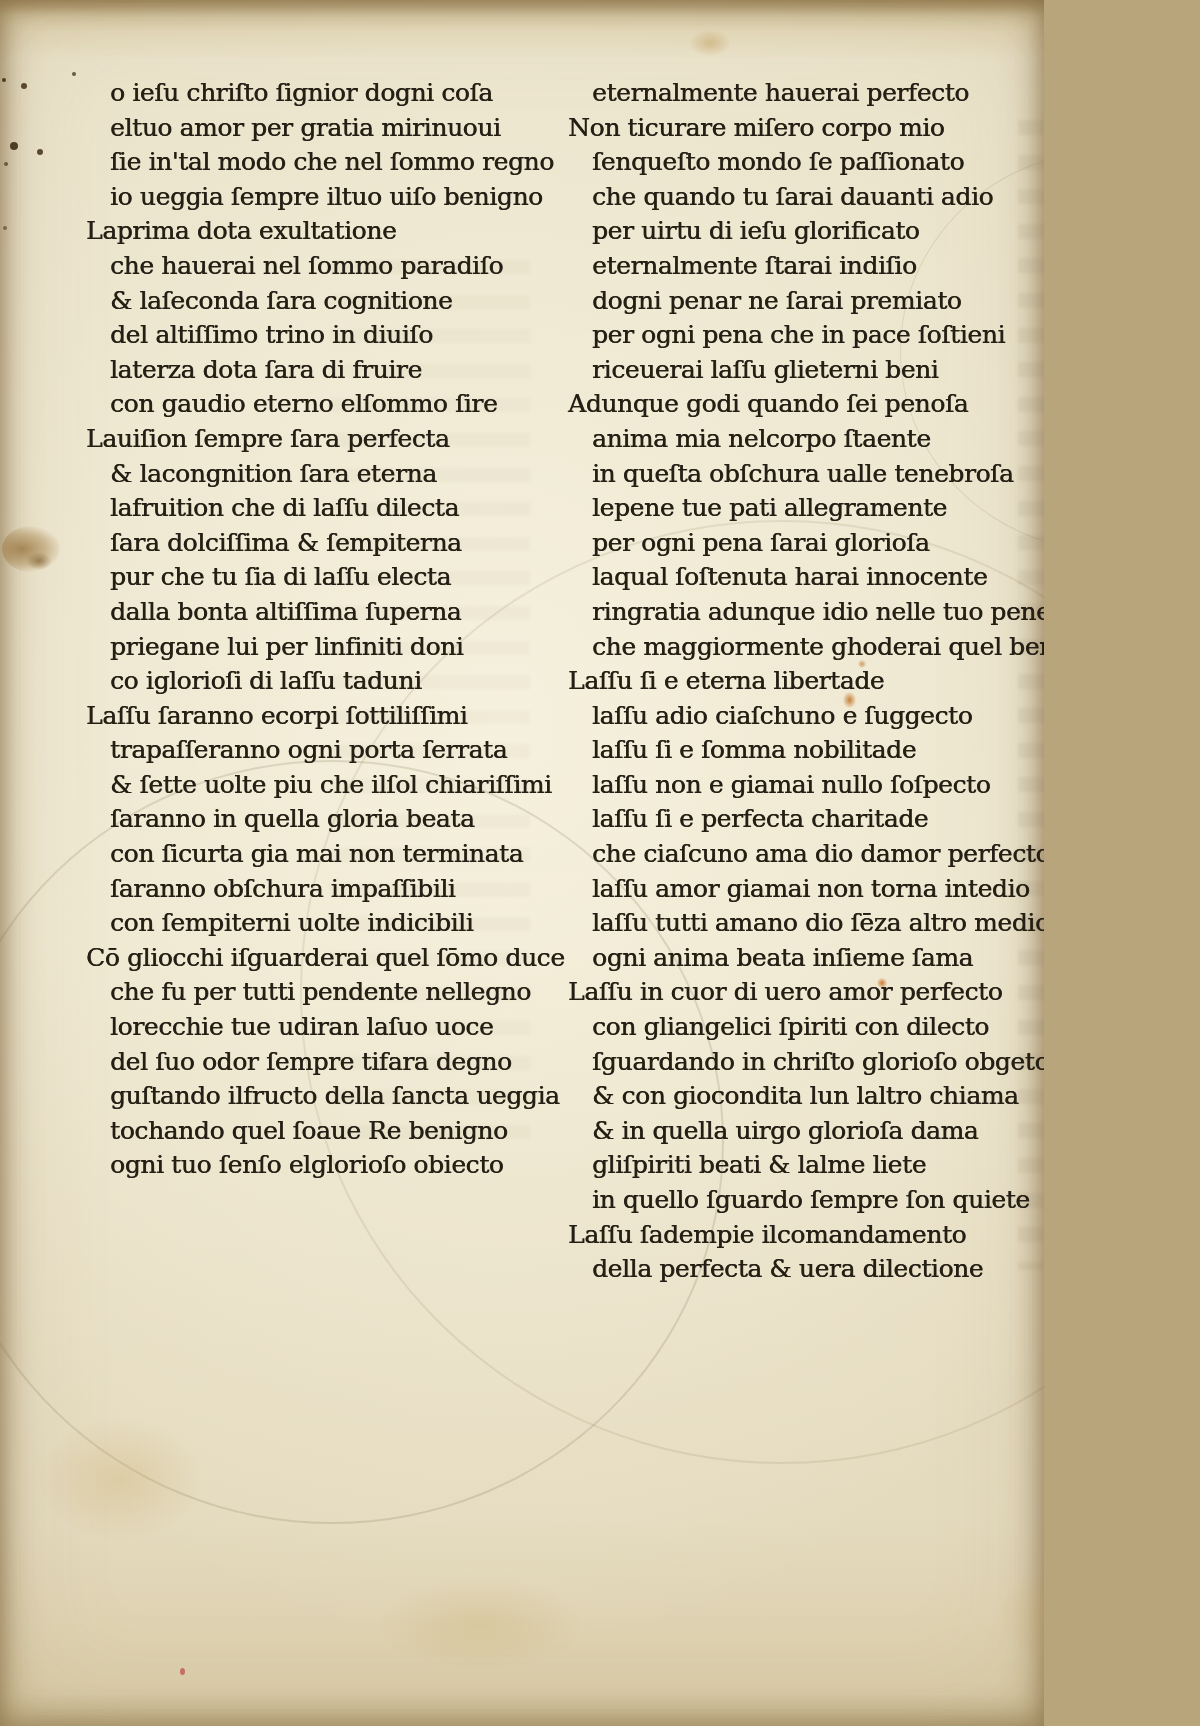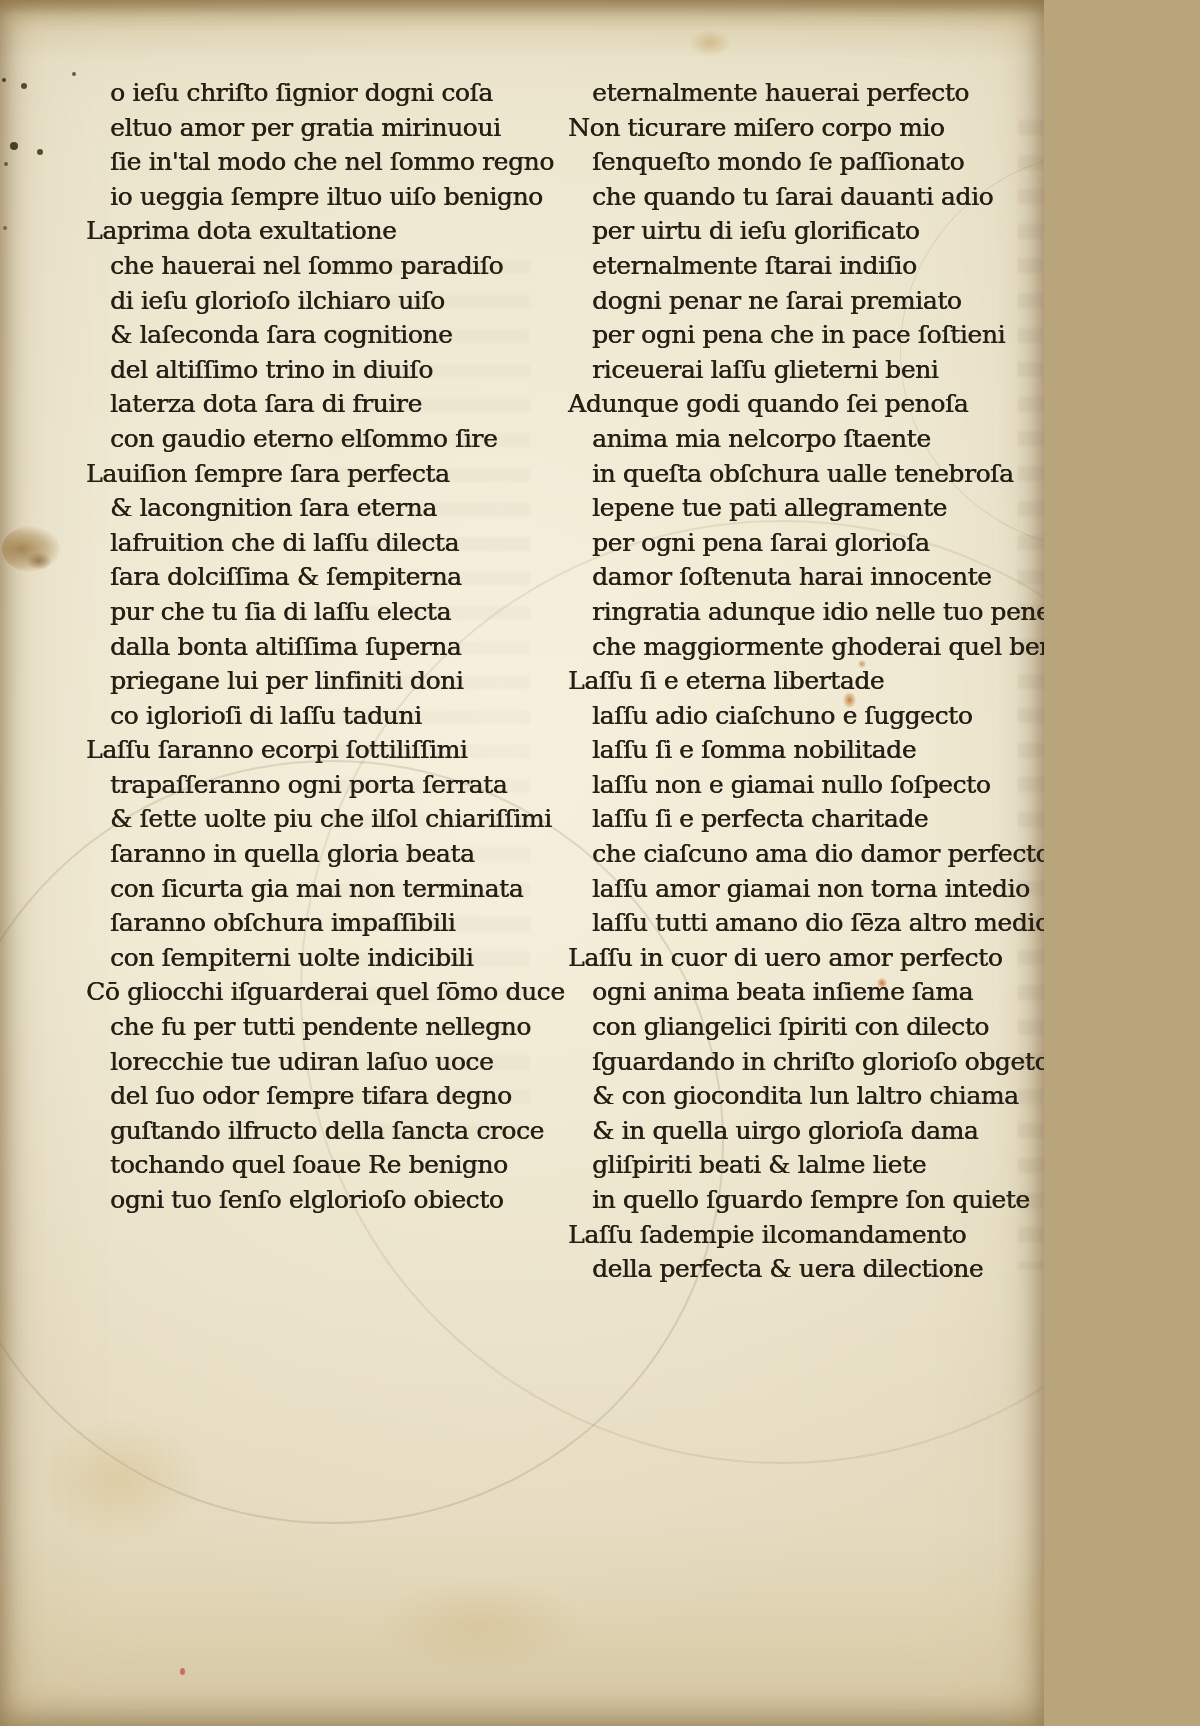--- a/index.html
+++ b/index.html
@@ -110,21 +110,20 @@
   <div class="stain pink-speck"></div>
   <div class="stain edge-mark-right"></div>
 
   <div class="col col-left">
       <div class="line">o ieſu chriſto ſignior dogni coſa</div>
       <div class="line">eltuo amor per gratia mirinuoui</div>
       <div class="line">ſie in'tal modo che nel ſommo regno</div>
       <div class="line">io ueggia ſempre iltuo uiſo benigno</div>
       <div class="line para">Laprima dota exultatione</div>
       <div class="line">che hauerai nel ſommo paradiſo</div>
-      <div class="line">di ieſu glorioſo ilchiaro uiſo</div>
       <div class="line">&amp; laſeconda ſara cognitione</div>
       <div class="line">del altiſſimo trino in diuiſo</div>
       <div class="line">laterza dota ſara di fruire</div>
       <div class="line">con gaudio eterno elſommo ſire</div>
       <div class="line para">Lauiſion ſempre ſara perfecta</div>
       <div class="line">&amp; lacongnition ſara eterna</div>
       <div class="line">lafruition che di laſſu dilecta</div>
       <div class="line">ſara dolciſſima &amp; ſempiterna</div>
       <div class="line">pur che tu ſia di laſſu electa</div>
       <div class="line">dalla bonta altiſſima ſuperna</div>
@@ -134,52 +133,52 @@
       <div class="line">trapaſſeranno ogni porta ſerrata</div>
       <div class="line">&amp; ſette uolte piu che ilſol chiariſſimi</div>
       <div class="line">ſaranno in quella gloria beata</div>
       <div class="line">con ſicurta gia mai non terminata</div>
       <div class="line">ſaranno obſchura impaſſibili</div>
       <div class="line">con ſempiterni uolte indicibili</div>
       <div class="line para">Cō gliocchi iſguarderai quel ſōmo duce</div>
       <div class="line">che fu per tutti pendente nellegno</div>
       <div class="line">lorecchie tue udiran laſuo uoce</div>
       <div class="line">del ſuo odor ſempre tifara degno</div>
-      <div class="line">guſtando ilfructo della ſancta croce</div>
+      <div class="line">guſtando ilfructo della ſancta ueggia</div>
       <div class="line">tochando quel ſoaue Re benigno</div>
       <div class="line">ogni tuo ſenſo elglorioſo obiecto</div>
     </div>
   <div class="col col-right">
       <div class="line">eternalmente hauerai perfecto</div>
       <div class="line para">Non ticurare miſero corpo mio</div>
       <div class="line">ſenqueſto mondo ſe paſſionato</div>
       <div class="line">che quando tu ſarai dauanti adio</div>
       <div class="line">per uirtu di ieſu glorificato</div>
       <div class="line">eternalmente ſtarai indiſio</div>
       <div class="line">dogni penar ne ſarai premiato</div>
       <div class="line">per ogni pena che in pace ſoſtieni</div>
       <div class="line">riceuerai laſſu glieterni beni</div>
       <div class="line para">Adunque godi quando ſei penoſa</div>
       <div class="line">anima mia nelcorpo ſtaente</div>
       <div class="line">in queſta obſchura ualle tenebroſa</div>
       <div class="line">lepene tue pati allegramente</div>
       <div class="line">per ogni pena ſarai glorioſa</div>
-      <div class="line">damor ſoſtenuta harai innocente</div>
+      <div class="line">laqual ſoſtenuta harai innocente</div>
       <div class="line">ringratia adunque idio nelle tuo pene</div>
       <div class="line">che maggiormente ghoderai quel bene</div>
       <div class="line para">Laſſu ſi e eterna libertade</div>
       <div class="line">laſſu adio ciaſchuno e ſuggecto</div>
       <div class="line">laſſu ſi e ſomma nobilitade</div>
       <div class="line">laſſu non e giamai nullo ſoſpecto</div>
       <div class="line">laſſu ſi e perfecta charitade</div>
       <div class="line">che ciaſcuno ama dio damor perfecto</div>
       <div class="line">laſſu amor giamai non torna intedio</div>
       <div class="line">laſſu tutti amano dio ſēza altro medio</div>
+      <div class="line">ogni anima beata inſieme ſama</div>
       <div class="line para">Laſſu in cuor di uero amor perfecto</div>
-      <div class="line">ogni anima beata inſieme ſama</div>
       <div class="line">con gliangelici ſpiriti con dilecto</div>
       <div class="line">ſguardando in chriſto glorioſo obgeto</div>
       <div class="line">&amp; con giocondita lun laltro chiama</div>
       <div class="line">&amp; in quella uirgo glorioſa dama</div>
       <div class="line">gliſpiriti beati &amp; lalme liete</div>
       <div class="line">in quello ſguardo ſempre ſon quiete</div>
       <div class="line para">Laſſu ſadempie ilcomandamento</div>
       <div class="line">della perfecta &amp; uera dilectione</div>
     </div>
 

